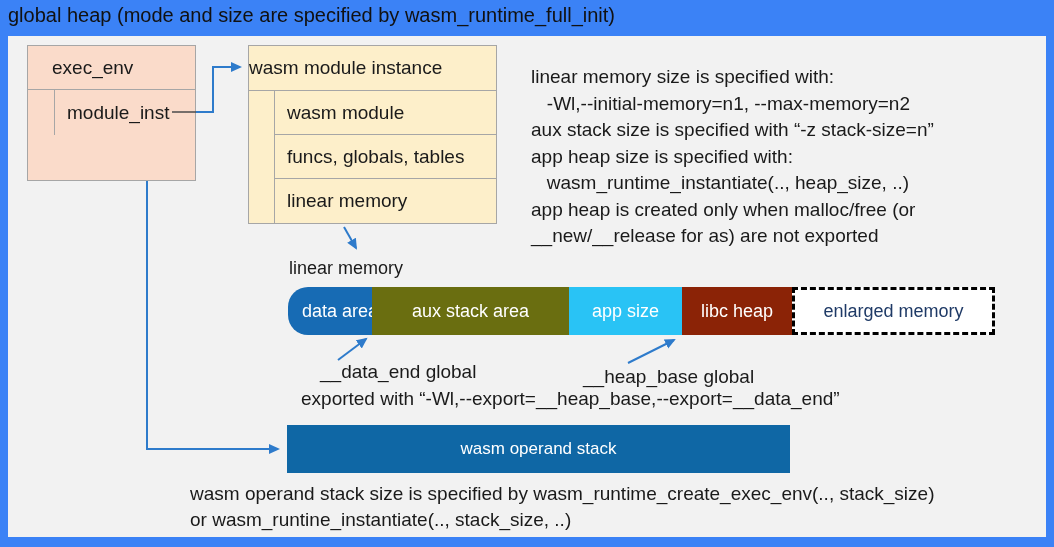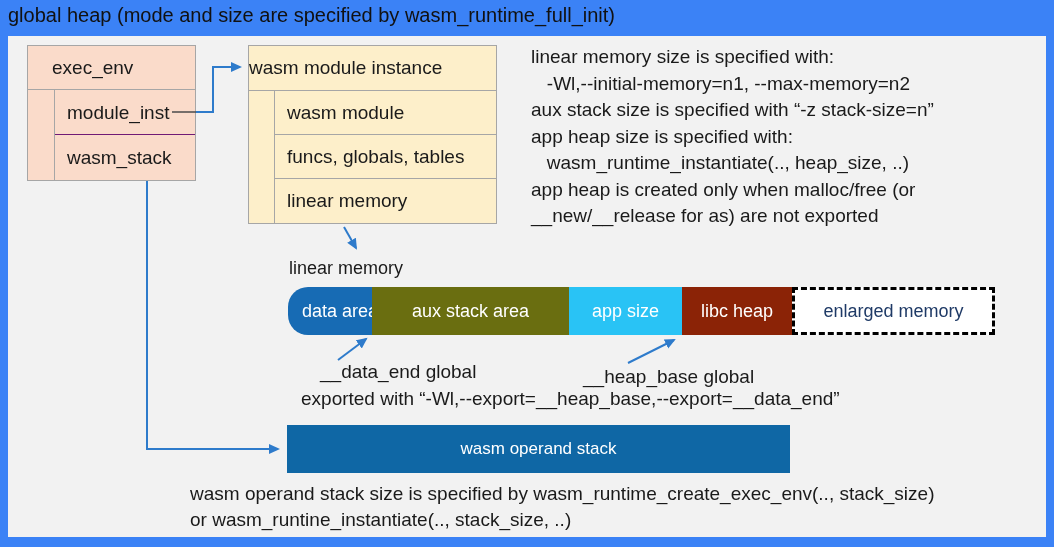--- a/index.html
+++ b/index.html
@@ -20,21 +20,21 @@
   #exec-env .cell:last-child{border-bottom:none;}
 
   
   #mod-inst{left:248px;top:45px;width:249px;height:179px;background:#fdefca;border:1px solid #a6a6a6;box-sizing:border-box;}
   #mod-inst .hdr{height:44px;line-height:44px;border-bottom:1px solid #a6a6a6;font-size:19px;}
   #mod-inst .body{margin-left:25px;border-left:1px solid #a6a6a6;}
   #mod-inst .cell{height:44px;line-height:44px;padding-left:12px;font-size:19px;border-bottom:1px solid #a6a6a6;box-sizing:border-box;}
   #mod-inst .cell:last-child{border-bottom:none;}
 
   
-  #notes{left:531px;top:44px;font-size:19px;line-height:26.5px;}
+  #notes{left:531px;top:64px;font-size:19px;line-height:26.5px;}
   #notes .nline{white-space:pre;}
 
   
   #lm-label{left:289px;top:258px;font-size:18px;}
   .seg{top:287px;height:48px;line-height:48px;text-align:center;color:#fff;font-size:18px;box-sizing:border-box;white-space:nowrap;}
   #seg-data{left:288px;width:104px;background:#176bb4;border-radius:20px;}
   #seg-aux{left:372px;width:197px;background:#6a6e10;}
   #seg-app{left:569px;width:113px;background:#29c3f5;}
   #seg-libc{left:682px;width:110px;background:#8b2306;}
   #seg-enl{left:792px;width:203px;background:#fff;color:#1f3a66;border:3px dashed #000;line-height:42px;}
@@ -58,21 +58,20 @@
 <div id="canvas">
 
   <div class="abs" id="panel"></div>
 
   <div class="abs" id="title">global heap (mode and size are specified by wasm_runtime_full_init)</div>
 
   <div class="abs" id="exec-env">
     <div class="hdr">exec_env</div>
     <div class="body">
       <div class="cell">module_inst</div>
-      <div class="cell">wasm_stack</div>
     </div>
   </div>
 
   <div class="abs" id="mod-inst">
     <div class="hdr">wasm module instance</div>
     <div class="body">
       <div class="cell">wasm module</div>
       <div class="cell">funcs, globals, tables</div>
       <div class="cell">linear memory</div>
     </div>

